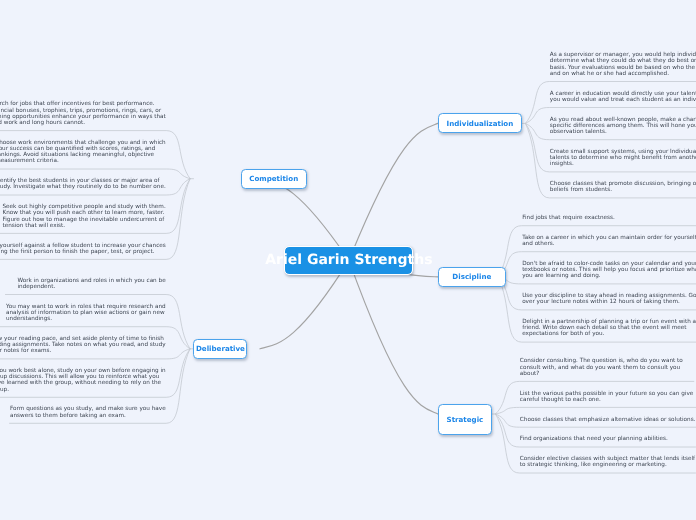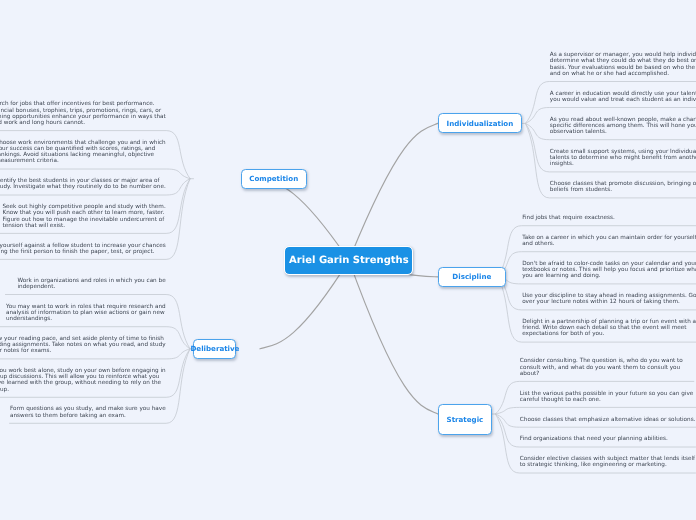--- a/index.html
+++ b/index.html
@@ -3,21 +3,21 @@
 <meta charset="utf-8">
 <title>Mind Map</title>
 <style>
 html,body{margin:0;padding:0;}
 body{width:696px;height:520px;overflow:hidden;background:#eff3fc;
   font-family:"DejaVu Sans",sans-serif;
   -webkit-font-smoothing:antialiased;text-rendering:geometricPrecision;}
 #stage{position:relative;width:696px;height:520px;overflow:hidden;}
 #links{position:absolute;left:0;top:0;width:696px;height:520px;}
 .node{position:absolute;box-sizing:border-box;}
-.root{background:#1a91e5;background-clip:padding-box;color:#fff;border-radius:5px;font-weight:bold;font-size:10px;
+.root{background:#1a91e5;background-clip:padding-box;color:#fff;border-radius:5px;font-weight:bold;font-size:14px;
   display:flex;align-items:center;justify-content:center;white-space:nowrap;
   border:1.5px solid #ffffff;
   box-shadow:1px 1.5px 2.5px rgba(30,50,80,.28);}
 .branch{background:#fff;color:#1a85e8;border:1.9px solid #4ba3ec;border-radius:4.5px;
   font-weight:bold;font-size:7.1px;display:flex;align-items:center;justify-content:center;
   white-space:nowrap;box-shadow:1px 1.5px 2.5px rgba(30,50,80,.26);}
 .leaf{color:#3d4551;font-size:5.7px;line-height:6.2px;white-space:pre-line;
   padding:9.2px 6.5px 4.4px 6.5px;background:transparent;}
 
 </style>
@@ -57,21 +57,21 @@
       <path d="M 497.73 276.9 C 512.07 302.98, 503.71 342.1, 521.63 342.1 L 696.54 342.1" fill="none" stroke="#c4c9d1" stroke-width="0.8" stroke-linecap="round"></path>
       <path d="M 492.05 414 L 495.45 414" fill="none" stroke="#c4c9d1" stroke-width="0.8" stroke-linecap="round"></path>
       <path d="M 495.45 414 C 509.79 400.96, 501.42 381.4, 519.35 381.4 L 693.8 381.4" fill="none" stroke="#c4c9d1" stroke-width="0.8" stroke-linecap="round"></path>
       <path d="M 495.45 414 C 509.79 411.36, 501.42 407.4, 519.35 407.4 L 695.96 407.4" fill="none" stroke="#c4c9d1" stroke-width="0.8" stroke-linecap="round"></path>
       <path d="M 495.45 414 C 509.79 419.28, 501.42 427.2, 519.35 427.2 L 695.96 427.2" fill="none" stroke="#c4c9d1" stroke-width="0.8" stroke-linecap="round"></path>
       <path d="M 495.45 414 C 509.79 427.2, 501.42 447, 519.35 447 L 695.49 447" fill="none" stroke="#c4c9d1" stroke-width="0.8" stroke-linecap="round"></path>
       <path d="M 495.45 414 C 509.79 437.6, 501.42 473, 519.35 473 L 695.49 473" fill="none" stroke="#c4c9d1" stroke-width="0.8" stroke-linecap="round"></path>
     </svg>
 <div class="node root" id="root" style="left: 284.45px; top: 246.1px; width: 128.9px; height: 28.6px;">Ariel Garin Strengths</div>
 <div class="node branch" id="b0" style="left: 193.51px; top: 168.6px; width: 66.44px; height: 20.2px; margin-left: 47px;">Competition</div>
-<div class="node branch" id="b1" style="left: 193.45px; top: 338.7px; width: 43px; height: 20.2px;">Deliberative</div>
+<div class="node branch" id="b1" style="left: 193.45px; top: 338.7px; width: 54px; height: 20.2px;">Deliberative</div>
 <div class="node branch" id="b2" style="left: 437.85px; top: 113.3px; width: 84.2px; height: 20.2px;">Individualization</div>
 <div class="node branch" id="b3" style="left: 437.85px; top: 266.8px; width: 68px; height: 20.2px;">Discipline</div>
 <div class="node branch" id="b4" style="left: 437.85px; top: 403.9px; width: 54.2px; height: 31px;">Strategic</div>
 <div class="node leaf" id="b0c0" style="left: -17.52px; top: 92.2px; width: 189.73px; height: 38.4px;">Search for jobs that offer incentives for best performance.
 Financial bonuses, trophies, trips, promotions, rings, cars, or
 naming opportunities enhance your performance in ways that
 hard work and long hours cannot.</div>
 <div class="node leaf" id="b0c1" style="left: -11.24px; top: 130.6px; width: 183.45px; height: 38.4px;">Choose work environments that challenge you and in which
 your success can be quantified with scores, ratings, and
 rankings. Avoid situations lacking meaningful, objective

